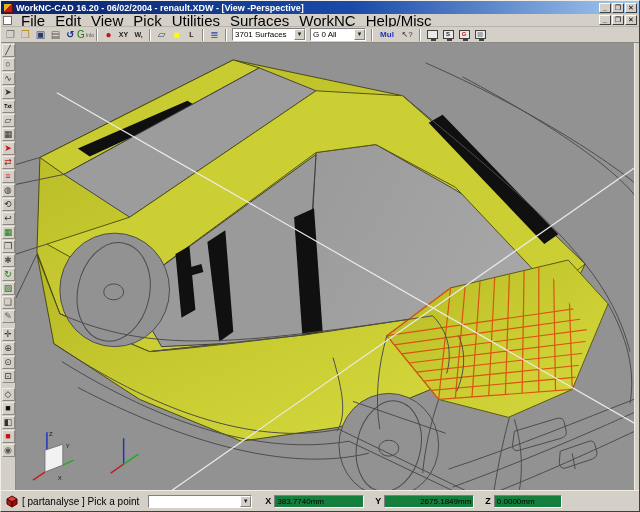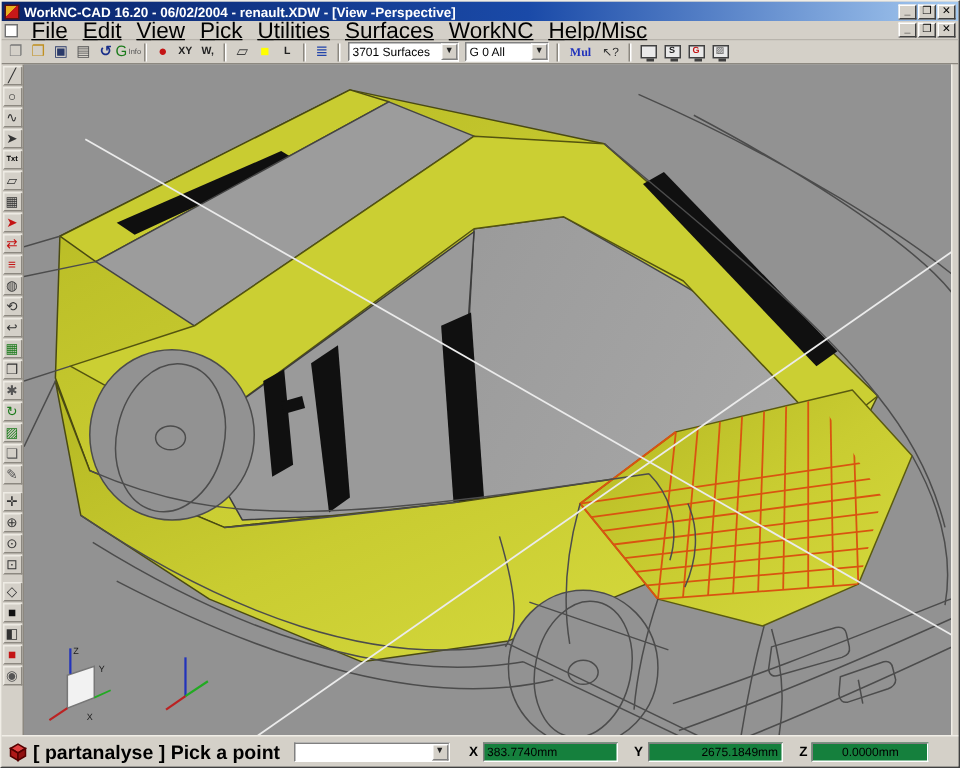--- a/index.html
+++ b/index.html
@@ -48,26 +48,26 @@
     font-size:9px;line-height:9px;color:#333;cursor:default;flex:0 0 13px;}
   .sbtn.small{font-size:5px;font-weight:bold;}
   .vsep{height:4px;flex:0 0 4px;}
   .viewport{flex:1;background:#929292;position:relative;min-width:0;}
   .viewport svg{display:block;width:100%;height:100%;}
   .rightframe{width:5px;flex:0 0 5px;background:#d4d0c8;border-left:1px solid #f0ede6;}
   
   .statusbar{height:21px;flex:0 0 21px;background:#d4d0c8;display:flex;align-items:center;padding:0 4px;gap:3px;
     border-top:1px solid #f0ede6;}
   .sicon{width:14px;height:14px;flex:0 0 14px;}
-  .prompt{font-size:13px;color:#000;white-space:nowrap;margin-right:4px;font-weight:bold;}
+  .prompt{font-size:10px;color:#000;white-space:nowrap;margin-right:4px;}
   .scombo{width:104px;flex:0 0 104px;}
   .coord-label{font-size:9px;font-weight:bold;color:#000;margin-left:8px;}
   .coord-field{height:13px;background:#15803d;border:1px solid #808080;border-bottom-color:#fff;border-right-color:#fff;
     font-size:8px;color:#000;padding:0 2px;font-family:"Liberation Sans",sans-serif;}
-  .fx{width:90px;} .fy{width:90px;text-align:right;} .fz{width:78px;text-align:center;}
+  .fx{width:90px;} .fy{width:90px;text-align:right;} .fz{width:68px;}
 </style>
 </head>
 <body>
 
 <div class="win">
 
   <div class="titlebar">
     <div class="appicon"></div>
     <div class="title-text">WorkNC-CAD 16.20 - 06/02/2004 - renault.XDW - [View -Perspective]</div>
     <div class="winbtns">
@@ -145,21 +145,21 @@
       </span>
     <div class="combo" style="width:74px;">
       <span class="cval">3701   Surfaces</span>
       <span class="carr">▼</span>
     </div>
     <div class="combo" style="width:56px;">
       <span class="cval">G   0 All</span>
       <span class="carr">▼</span>
     </div>
     <div class="tsep"></div>
-    <div class="tbtn" style="width:22px;flex-basis:22px;font-size:8px;font-weight:bold;color:#2233bb;font-family:Liberation Serif, serif;">Mul</div>
+    <div class="tbtn" style="width:22px;flex-basis:22px;font-size:8px;font-weight:bold;color:#2233bb;">Mul</div>
     <div class="tbtn" style="width:18px;flex-basis:18px;font-size:8px;">↖?</div>
     <div class="tsep"></div>
     <span id="tb-screens" style="display:flex;align-items:center;">
         <div class="screenbtn">
           <div class="screen" style="color: rgb(34, 34, 34);"></div>
         </div>
         <div class="screenbtn">
           <div class="screen" style="color: rgb(34, 34, 34);">S</div>
         </div>
         <div class="screenbtn">

